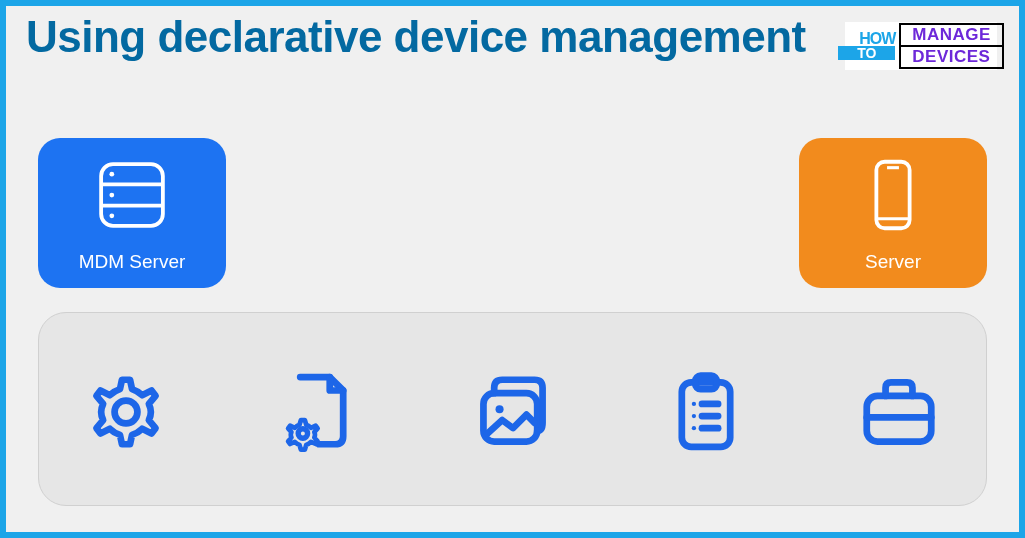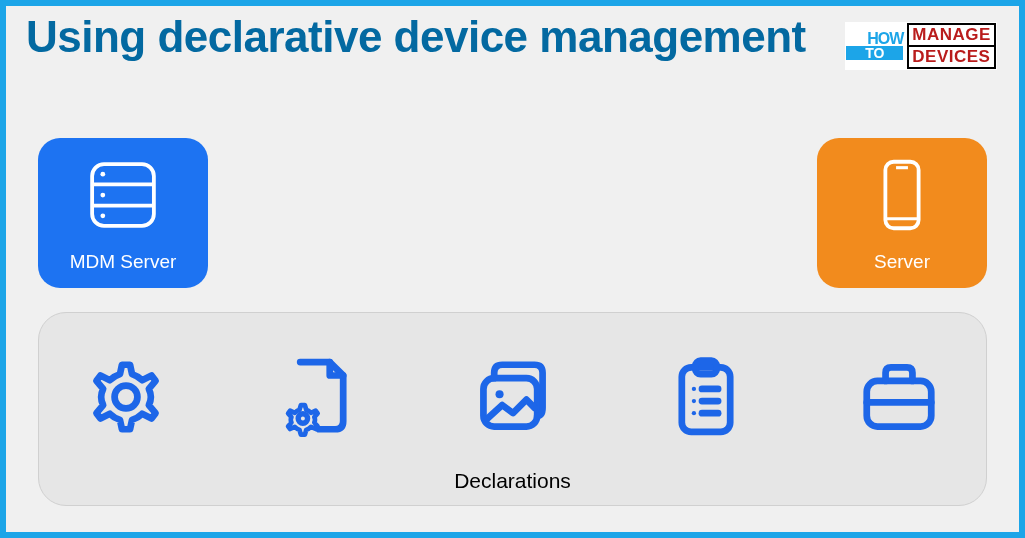--- a/index.html
+++ b/index.html
@@ -57,31 +57,31 @@
   }
   .logo-right {
     display: flex;
     flex-direction: column;
     line-height: 0.95;
   }
   .logo-manage, .logo-devices {
     font-family: Arial, sans-serif;
     font-weight: 900;
     font-size: 17px;
-    color: #b91c1c;
+    color: #6d28d9;
     border: 2px solid #000;
-    padding: 0px 3px;
+    padding: 0px 11px;
     letter-spacing: 0.5px;
     line-height: 1.15;
   }
   .logo-manage { border-bottom: none; }
   
   .card {
     position: absolute;
-    width: 170px;
+    width: 188px;
     height: 150px;
     border-radius: 22px;
     display: flex;
     flex-direction: column;
     align-items: center;
     justify-content: center;
     gap: 14px;
     padding: 18px 10px 14px 10px;
   }
   .card-blue {
@@ -220,14 +220,13 @@
 
     <span>
       <svg viewBox="0 0 64 64" fill="none" stroke="#1d66e8" stroke-width="5" stroke-linejoin="round" stroke-linecap="round">
         <rect x="8" y="20" width="48" height="34" rx="8"></rect>
         <path d="M22 20 V14 Q22 10 26 10 H38 Q42 10 42 14 V20"></path>
         <line x1="8" y1="36" x2="56" y2="36"></line>
       </svg>
     </span>
 
   </div>
-  <div class="panel-label">Declarations</div>
 </div>
 
 </body></html>

